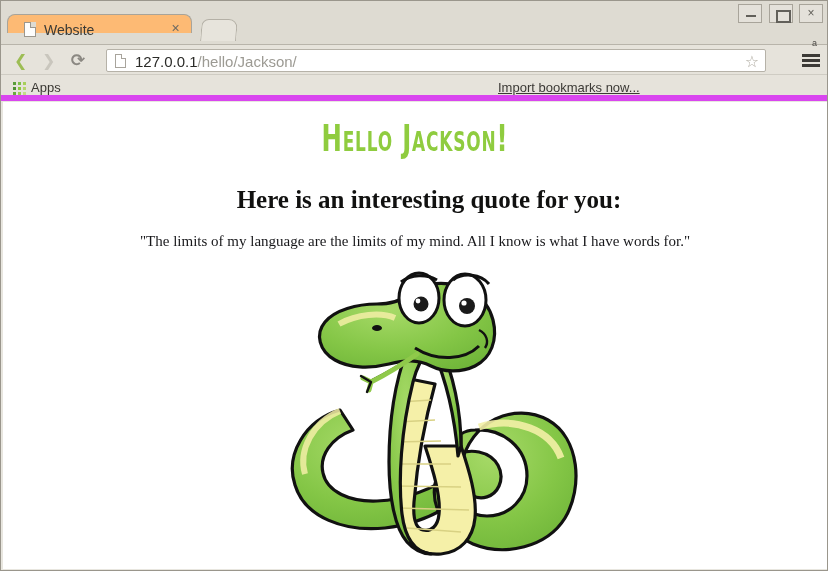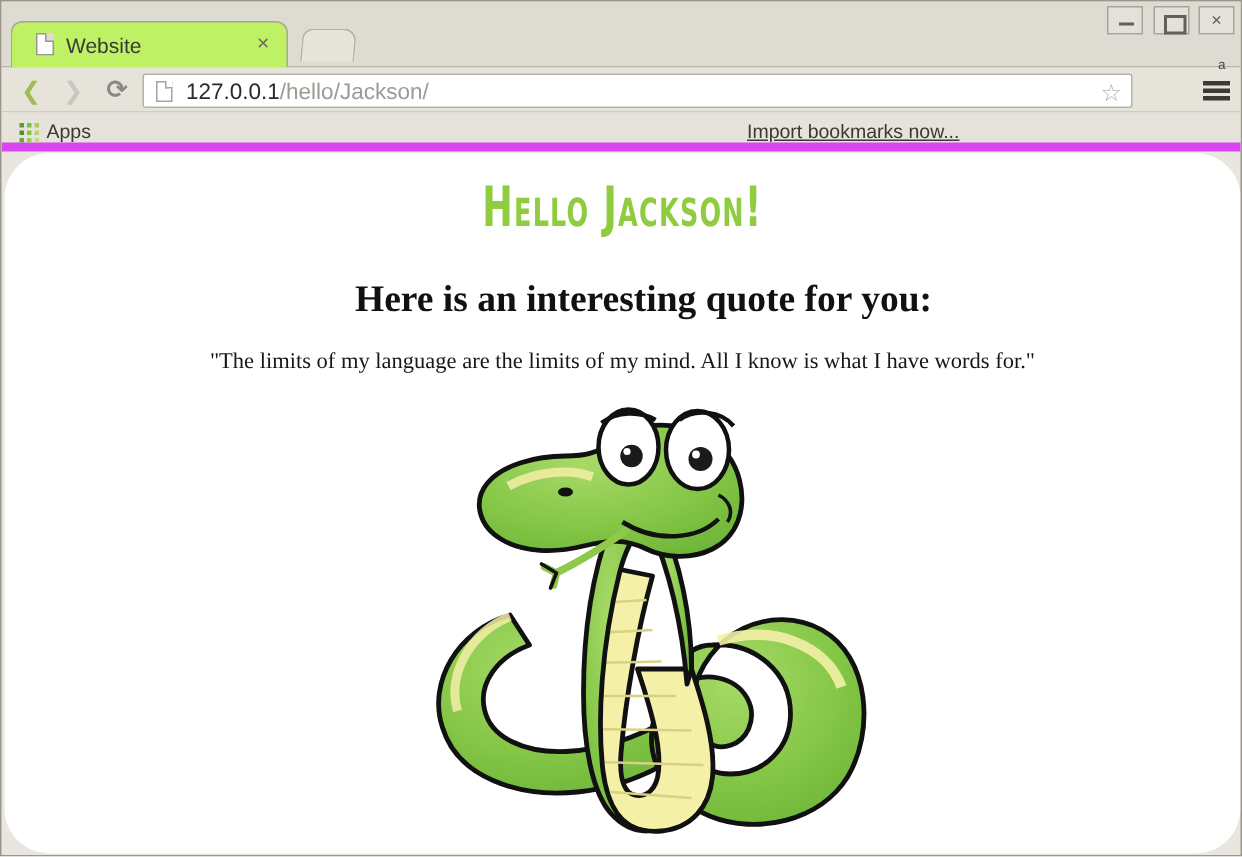--- a/index.html
+++ b/index.html
@@ -28,22 +28,22 @@
   }
   #tabstrip {
     position: absolute;
     left: 6px; top: 13px;
     height: 31px;
   }
   .tab {
     position: relative;
     display: inline-block;
     width: 185px;
-    height: 31px;
-    background: #bef264;
+    height: 19px;
+    background: #fdba74;
     border: 1px solid #a8a49a;
     border-bottom: none;
     border-radius: 8px 8px 0 0;
     vertical-align: bottom;
   }
   .tab-favicon {
     position: absolute;
     left: 16px; top: 7px;
     width: 12px; height: 15px;
     border: 1px solid #9b978e;
@@ -141,21 +141,21 @@
   .arrow-fwd { color: #c9c6bd; }
   .reload-g {
     position: absolute; left: 4px; top: 2px;
     font-size: 17px; line-height: 18px;
     color: #8b8882;
     font-family: "DejaVu Sans", sans-serif;
     font-weight: bold;
   }
   #omnibox {
     position: absolute;
-    left: 94px; top: 4px;
+    left: 105px; top: 4px;
     width: 660px; height: 23px;
     background: #ffffff;
     border: 1px solid #b6b2a8;
     border-radius: 2px;
     text-decoration: underline;
   }
   .omni-favicon {
     position: absolute;
     left: 8px; top: 4px;
     width: 11px; height: 14px;
@@ -249,21 +249,20 @@
   }
 
   
   #content {
     position: absolute;
     left: 2px; top: 101px;
     width: 824px;
     height: 467px;
     background: #ffffff;
     overflow: hidden;
-    border-radius: 30px;
   }
   #hello {
     position: absolute;
     left: 0; top: 14px;
     width: 824px;
     text-align: center;
     color: #8fcc3f;
     font-family: "DejaVu Sans Condensed", "DejaVu Sans", sans-serif;
     font-size: 33px;
     font-weight: bold;

